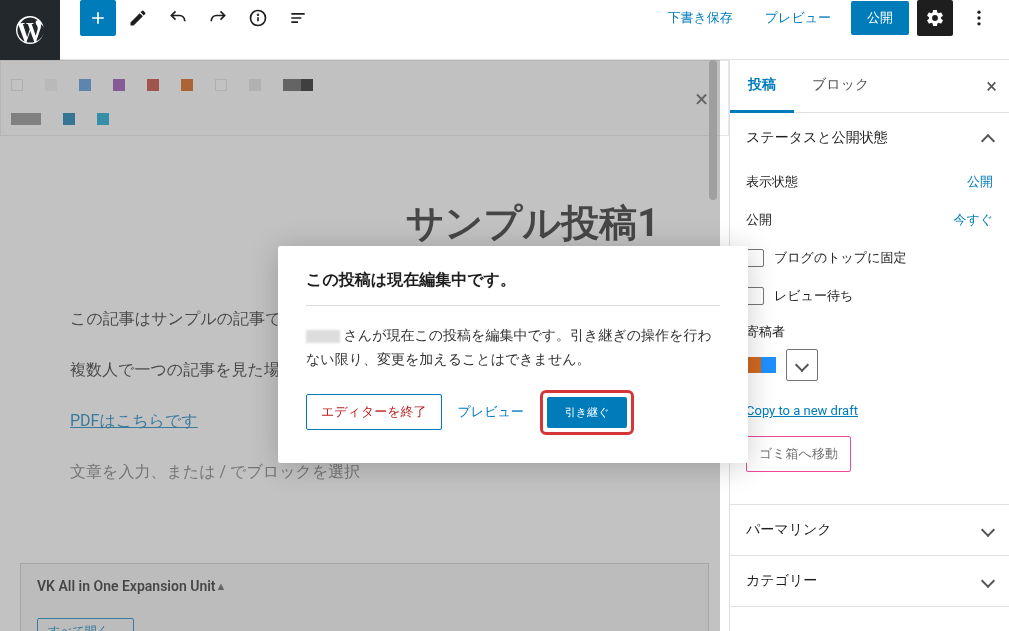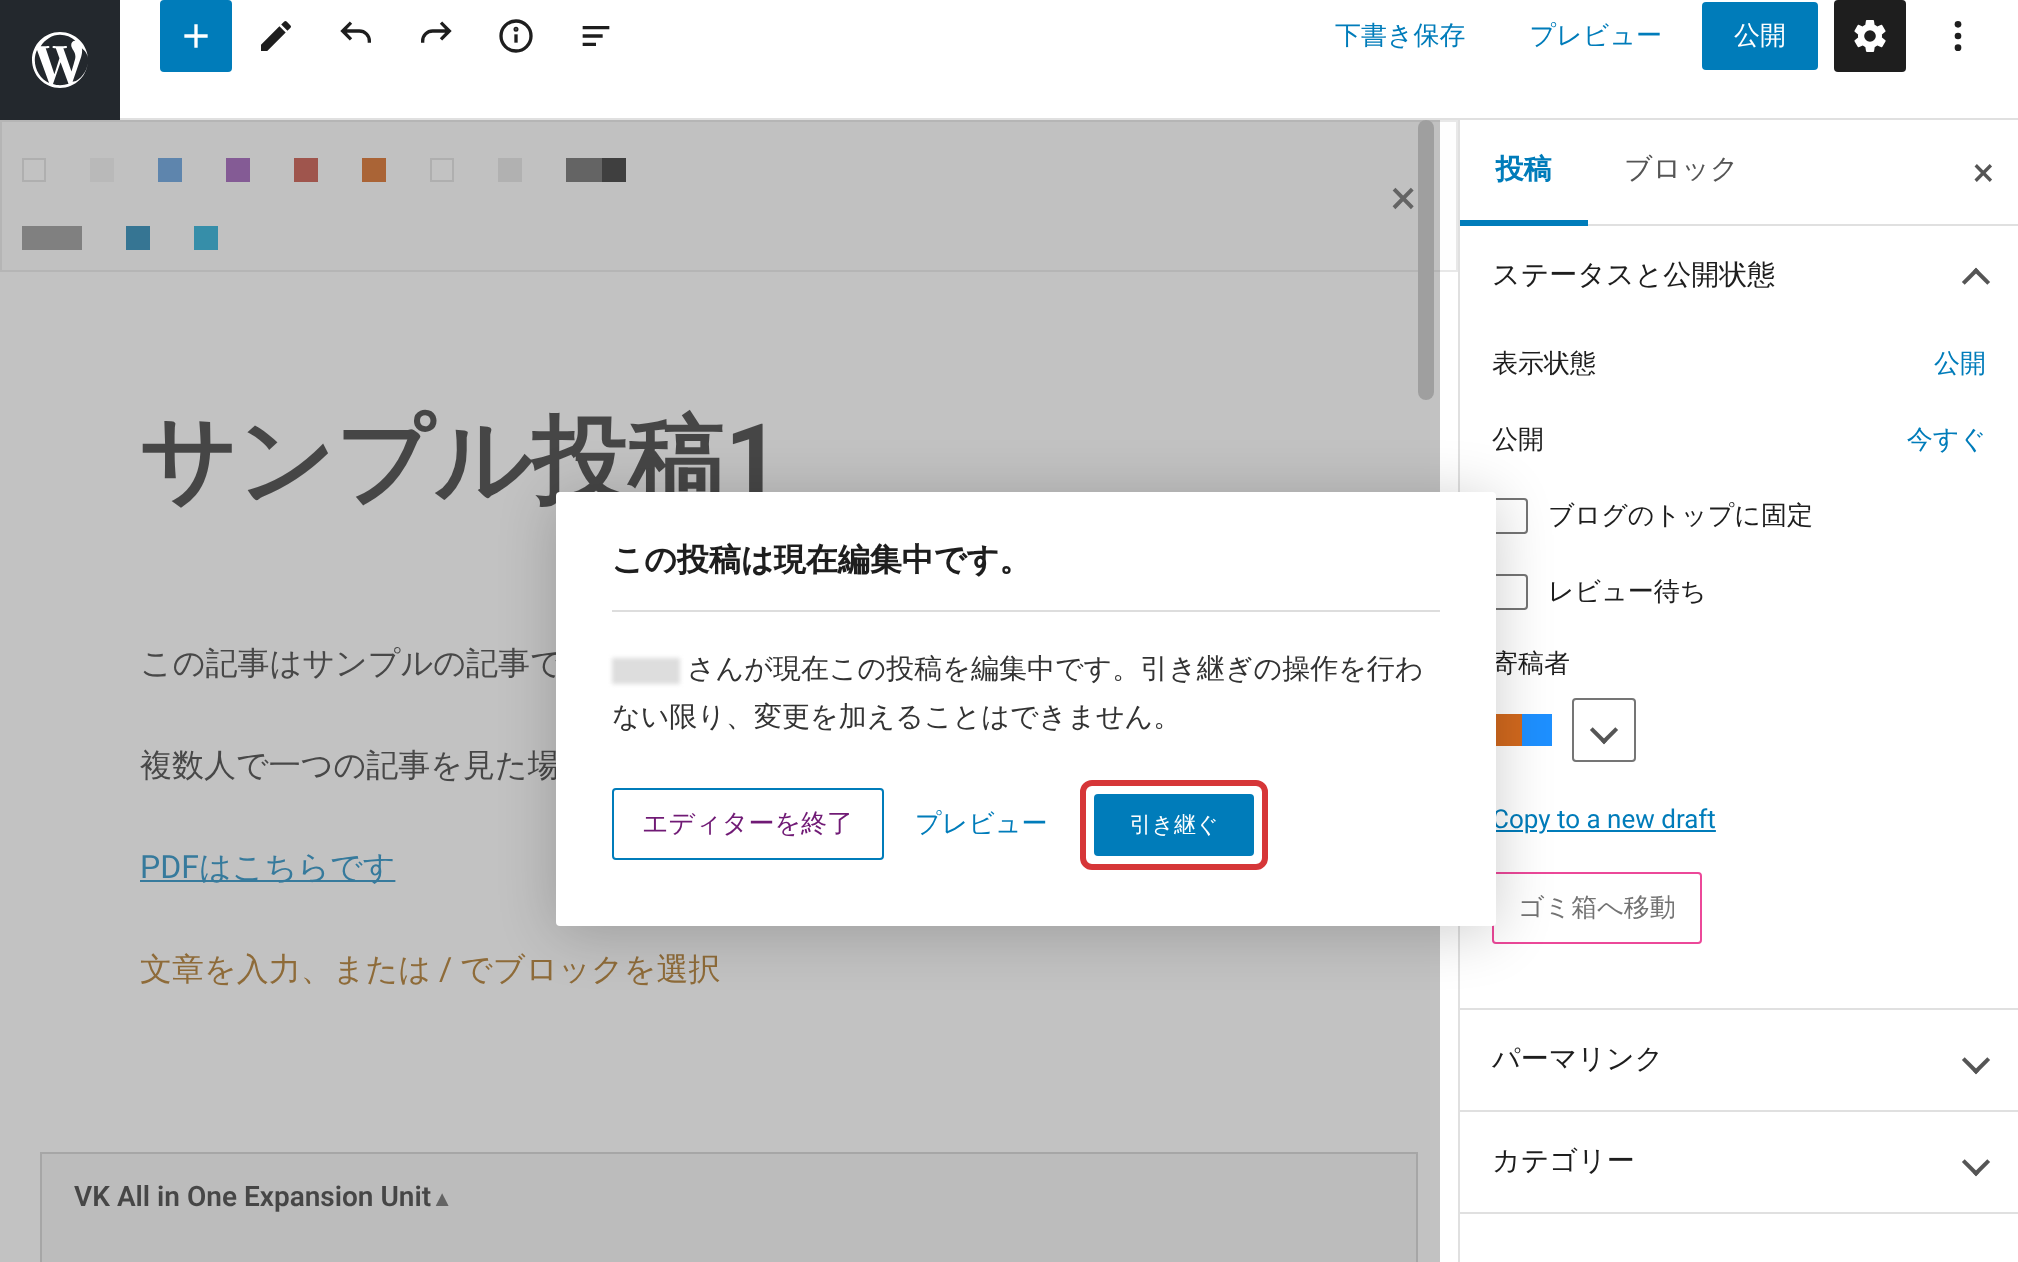--- a/index.html
+++ b/index.html
@@ -24,24 +24,24 @@
 .editor-scroll { position: absolute; top: 0; right: 12px; width: 8px; height: 100%; }
 .editor-scroll::before { content: ''; position: absolute; top: 0; right: 0; width: 8px; height: 140px; background: #c0c0c0; border-radius: 4px; }
 
 
 .color-strip { padding: 18px 10px 10px 10px; display: flex; flex-wrap: wrap; gap: 22px; position: relative; background: #fefefe; border: 1px solid #e8e8e8; margin: 0 0 2px 0; }
 .color-strip .row2 { display: flex; gap: 22px; width: 100%; }
 .swatch { width: 12px; height: 12px; }
 .close-strip { position: absolute; right: 20px; top: 24px; font-size: 24px; color: #555; cursor: pointer; }
 
 .editor-content { padding: 60px 70px 20px 70px; }
-.post-title { font-size: 48px; font-weight: 700; margin-bottom: 60px; }
+.post-title { font-size: 38px; font-weight: 700; margin-bottom: 60px; text-align: right; }
 .para { font-size: 16px; color: #222; margin-bottom: 30px; }
 .para.link { color: #007cba; text-decoration: underline; }
-.placeholder-text { color: #a16207; font-size: 16px; margin-bottom: 40px; }
+.placeholder-text { color: #737373; font-size: 16px; margin-bottom: 40px; }
 
 .vk-panel { margin: 20px 20px 0 20px; border: 1px solid #ccc; background: #f5f5f5; }
 .vk-header { padding: 14px 16px; font-size: 14px; font-weight: 600; display: flex; justify-content: flex-start; align-items: center; cursor: pointer; }
 .vk-toggle { color: #555; font-size: 11px; }
 .vk-body { padding: 10px 16px; }
 .open-all { border: 1px solid #007cba; color: #007cba; padding: 4px 10px; font-size: 12px; display: inline-flex; align-items: center; gap: 4px; cursor: pointer; border-radius: 2px; }
 
 
 .sidebar { width: 280px; border-left: 1px solid #e0e0e0; background: #fff; overflow-y: auto; position: relative; }
 .sidebar-tabs { display: flex; border-bottom: 1px solid #e0e0e0; position: relative; }
@@ -67,21 +67,21 @@
 .chevron.up::before { content: ''; display: block; width: 8px; height: 8px; border-left: 2px solid #555; border-top: 2px solid #555; transform: rotate(45deg); margin-top: 3px; }
 .chevron.down::before { content: ''; display: block; width: 8px; height: 8px; border-right: 2px solid #555; border-bottom: 2px solid #555; transform: rotate(45deg); }
 
 
 .overlay { position: absolute; top: 60px; left: 0; width: 720px; height: calc(631px - 60px); background: rgba(120,120,120,0.45); z-index: 50; }
 .modal { position: absolute; top: 246px; left: 278px; width: 470px; background: #fff; z-index: 60; border-radius: 2px; box-shadow: 0 3px 30px rgba(0,0,0,0.2); padding: 24px 28px 28px 28px; }
 .modal-title { font-size: 16px; font-weight: 700; padding-bottom: 14px; border-bottom: 1px solid #ddd; margin-bottom: 18px; }
 .modal-body { font-size: 14px; color: #333; line-height: 1.7; margin-bottom: 18px; }
 .name-blur { display: inline-block; width: 34px; height: 13px; background: #ddd; filter: blur(1px); vertical-align: middle; }
 .modal-actions { display: flex; align-items: center; gap: 10px; }
-.btn-outline { border: 1px solid #007cba; color: #701a75; padding: 8px 14px; font-size: 13px; cursor: pointer; border-radius: 2px; background: #fff; }
+.btn-outline { border: 1px solid #007cba; color: #b91c1c; padding: 8px 14px; font-size: 13px; cursor: pointer; border-radius: 2px; background: #fff; }
 .btn-link { color: #007cba; font-size: 13px; cursor: pointer; padding: 8px 6px; }
 .btn-primary { background: #007cba; color: #ffffff; padding: 8px 18px; font-size: 11px; cursor: pointer; border-radius: 2px; border: none; }
 .highlight-box { border: 3px solid #d63638; border-radius: 6px; padding: 4px; display: inline-flex; }
 
 svg { display: block; }
 </style>
 </head>
 <body>
 
 <div class="topbar">

